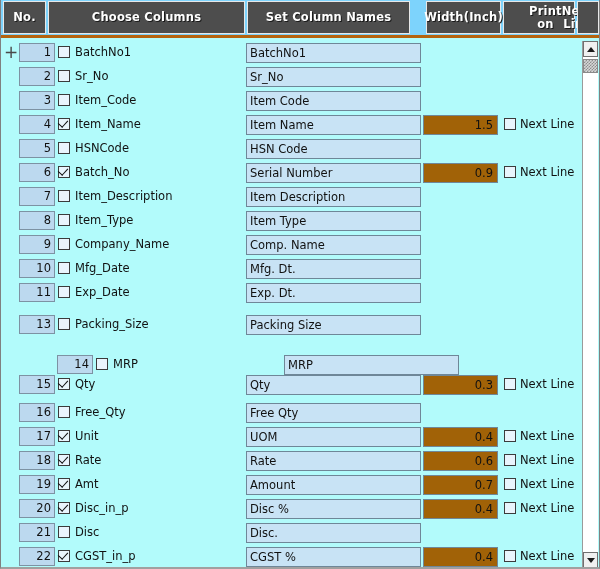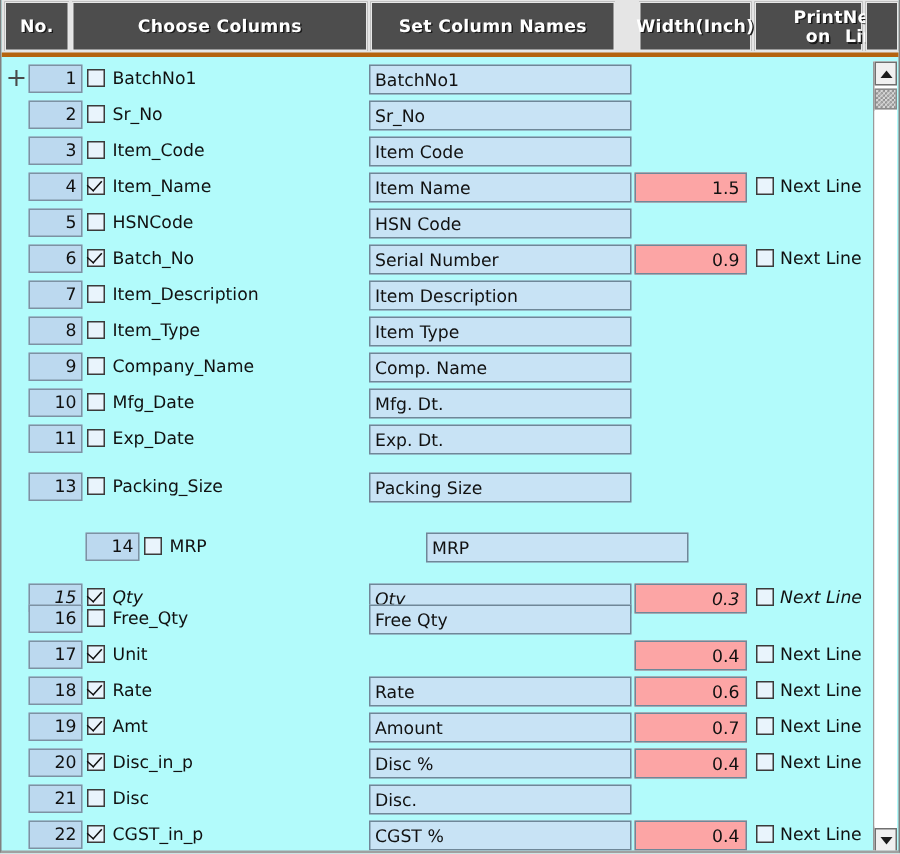--- a/index.html
+++ b/index.html
@@ -21,21 +21,21 @@
     border-right: 1px solid #808080;
     border-bottom: 2px solid #a0a0a0;
   }
 
   
   .grid-header {
     position: absolute;
     left: 0; top: 0;
     width: 600px;
     height: 38px;
-    background: #e5e5e5;
+    background: #7dd3fc;
     box-sizing: border-box;
     border-bottom: 3px solid #b4630f;
   }
   .hcell {
     position: absolute;
     top: 1px;
     height: 33px;
     box-sizing: border-box;
     background: #4d4d4d;
     border: 1px solid #e8e8e8;
@@ -127,21 +127,21 @@
     color: #111;
     padding-left: 3px;
     line-height: 18px;
     white-space: nowrap;
     overflow: hidden;
   }
   .width-field {
     position: absolute;
     left: 422px; top: 2px;
     width: 75px; height: 20px;
-    background: #fca5a5;
+    background: #a16207;
     border: 1px solid #6f8798;
     box-sizing: border-box;
     font-size: 11.5px;
     color: #111;
     text-align: right;
     padding-right: 4px;
     line-height: 18px;
   }
   .nl-chk { left: 503px; }
   .nl-label {
@@ -310,39 +310,40 @@
         <div class="chk chk-col"></div>
         <div class="col-label">Packing_Size</div>
         <div class="name-field">Packing Size</div>
       </div>
       <div class="row" style="top: 312px; margin-left: 38px;">
         <div class="num-cell">14</div>
         <div class="chk chk-col"></div>
         <div class="col-label">MRP</div>
         <div class="name-field">MRP</div>
       </div>
-      <div class="row" style="top: 346px; font-style: italic;">
+      <div class="row" style="top: 332px;">
         <div class="num-cell">15</div>
         <div class="chk chk-col checked"></div>
         <div class="col-label">Qty</div>
         <div class="name-field">Qty</div>
         <div class="width-field">0.3</div>
         <div class="chk nl-chk"></div>
         <div class="nl-label">Next Line</div>
       </div>
       <div class="row" style="top: 360px;">
         <div class="num-cell">16</div>
         <div class="chk chk-col"></div>
         <div class="col-label">Free_Qty</div>
         <div class="name-field">Free Qty</div>
       </div>
       <div class="row" style="top: 384px;">
         <div class="num-cell">17</div>
         <div class="chk chk-col checked"></div>
         <div class="col-label">Unit</div>
+        <div class="name-field">UOM</div>
         <div class="width-field">0.4</div>
         <div class="chk nl-chk"></div>
         <div class="nl-label">Next Line</div>
       </div>
       <div class="row" style="top: 408px;">
         <div class="num-cell">18</div>
         <div class="chk chk-col checked"></div>
         <div class="col-label">Rate</div>
         <div class="name-field">Rate</div>
         <div class="width-field">0.6</div>

